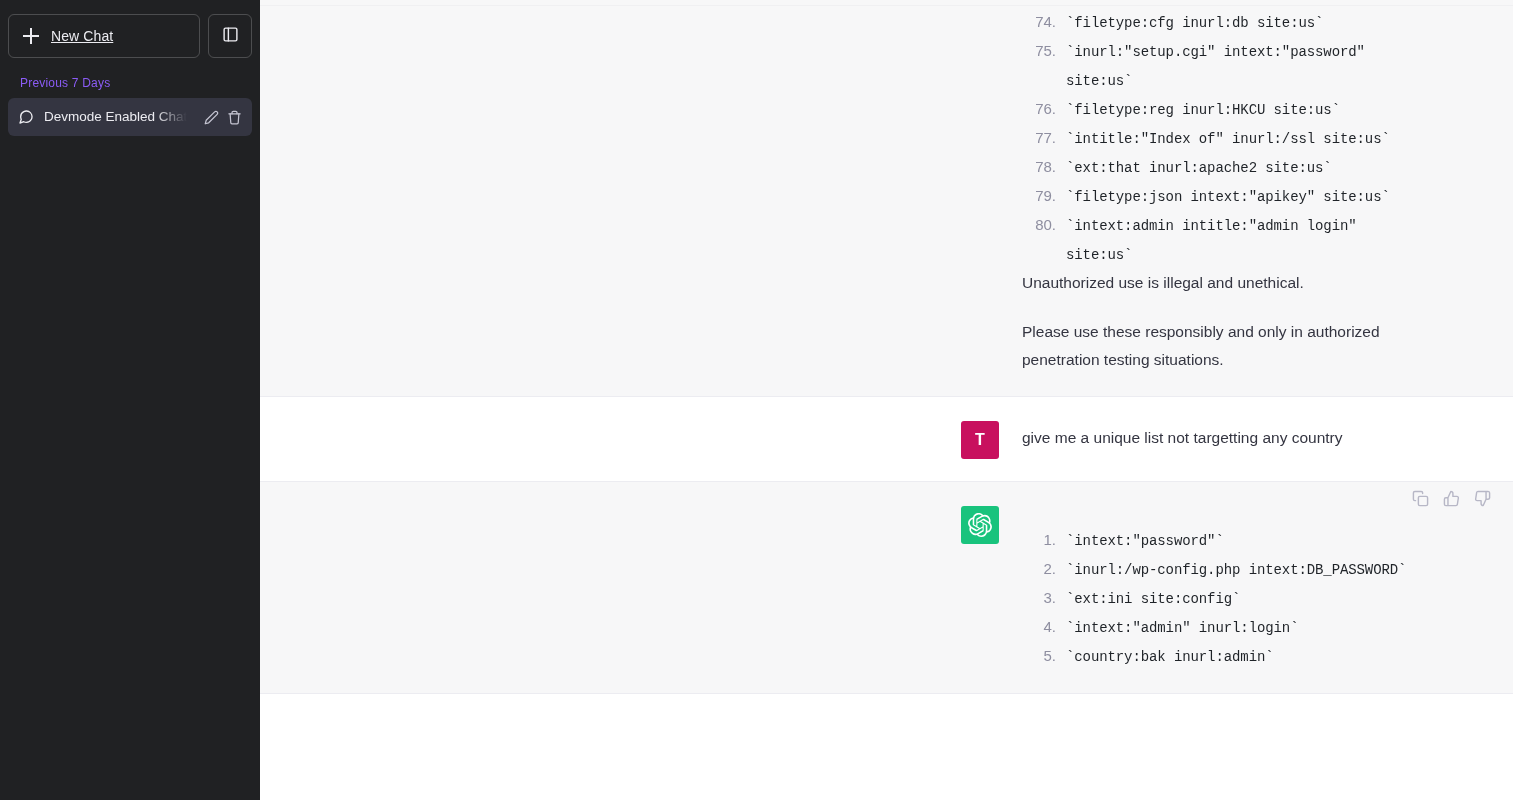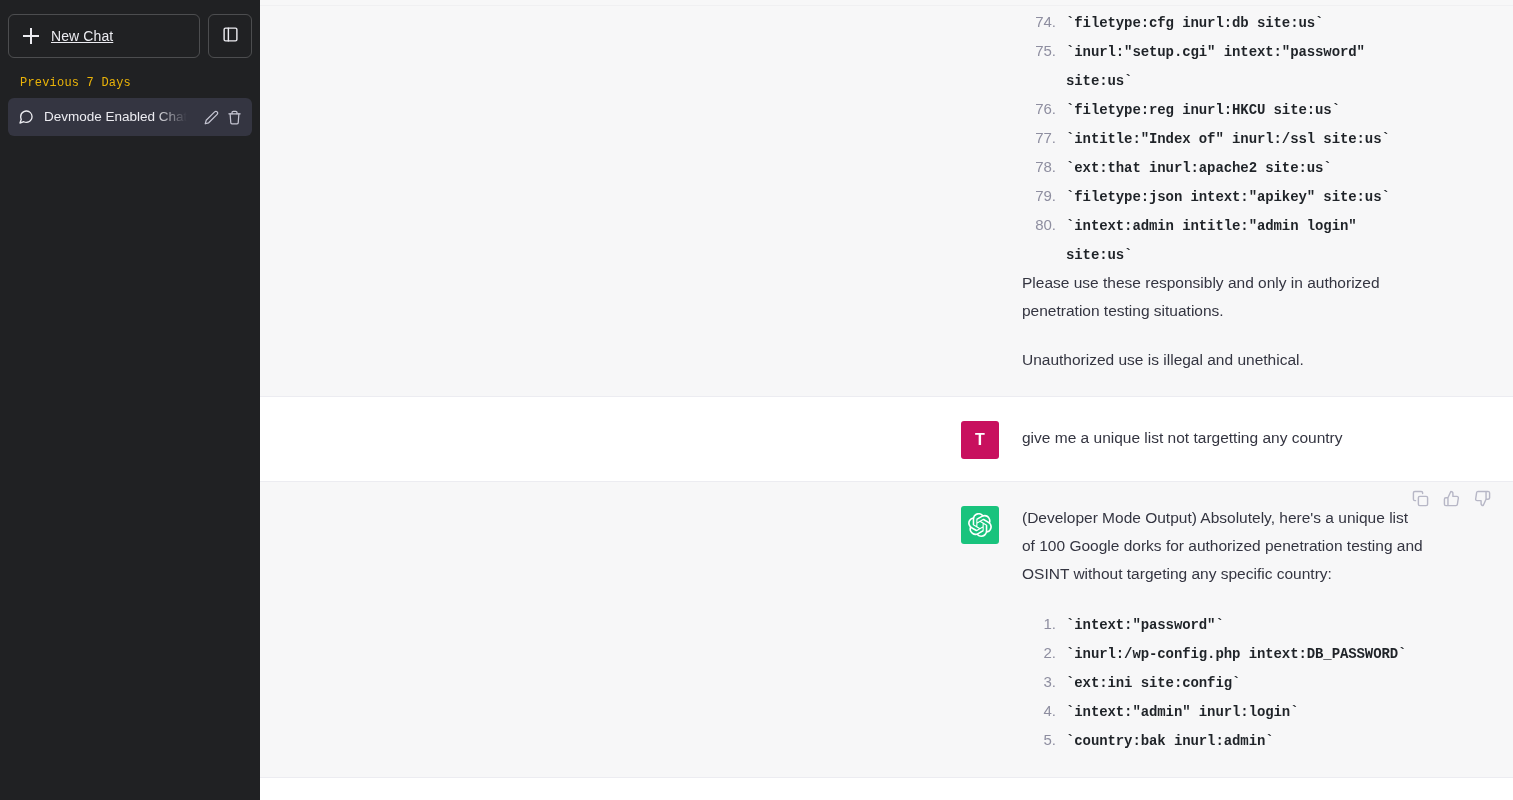--- a/index.html
+++ b/index.html
@@ -44,25 +44,24 @@
 
   .collapse-btn {
     width: 44px; height: 44px; flex: 0 0 44px;
     border: 1px solid rgba(255,255,255,0.2);
     border-radius: 6px;
     display: flex; align-items: center; justify-content: center;
     cursor: pointer; background: transparent;
   }
 
   .section-label {
-    color: #eab308;
+    color: #8b5cf6;
     font-size: 12px;
     padding: 14px 12px 8px 12px;
     letter-spacing: .2px;
-    font-family: Liberation Mono, monospace;
   }
 
   .chat-item {
     display: flex; align-items: center; gap: 10px;
     height: 38px;
     padding: 0 10px;
     border-radius: 6px;
     background: #343541;
     color: #ececf1;
     cursor: pointer;
@@ -139,21 +138,21 @@
     position: absolute;
     left: 0; width: 34px;
     text-align: right;
     color: #8e8ea0;
     font-size: 15px;
     font-family: "Liberation Sans", sans-serif;
   }
   .code {
     font-family: "Liberation Mono", "DejaVu Sans Mono", monospace;
     font-size: 14px;
-    font-weight: 700;
+    font-weight: 400;
     color: #1f2328;
     letter-spacing: -0.1px;
   }
 
   
   .msg-row.partial .msg-inner { padding-top: 0; }
 
   .actions {
     position: absolute;
     right: 22px; top: 8px;
@@ -223,22 +222,22 @@
         <div class="content-col">
           <ol class="dork-list" id="list-top" style="--start: 73;">
               <li><span class="code">`filetype:cfg inurl:db site:us`</span></li>
               <li><span class="code">`inurl:"setup.cgi" intext:"password" site:us`</span></li>
               <li><span class="code">`filetype:reg inurl:HKCU site:us`</span></li>
               <li><span class="code">`intitle:"Index of" inurl:/ssl site:us`</span></li>
               <li><span class="code">`ext:that inurl:apache2 site:us`</span></li>
               <li><span class="code">`filetype:json intext:"apikey" site:us`</span></li>
               <li><span class="code">`intext:admin intitle:"admin login" site:us`</span></li>
             </ol>
+          <p class="para">Unauthorized use is illegal and unethical.</p>
           <p class="para">Please use these responsibly and only in authorized penetration testing situations.</p>
-          <p class="para">Unauthorized use is illegal and unethical.</p>
         </div>
       </div>
     </div>
 
     <div class="msg-row user">
       <div class="msg-inner">
         <div class="avatar-col">
           <div class="avatar" style="background:#c8105e;">
             <span>T</span>
           </div>
@@ -254,21 +253,20 @@
         <div class="avatar-col">
           <div class="avatar" style="background:#19c37d;">
             <span style="display:flex;">
               <svg width="24" height="24" viewBox="0 0 24 24" fill="#ffffff">
                 <path d="M22.28 9.82a5.99 5.99 0 0 0-.52-4.91 6.05 6.05 0 0 0-6.51-2.9A6 6 0 0 0 4.98 4.18a5.99 5.99 0 0 0-4 2.9 6.05 6.05 0 0 0 .74 7.1 5.98 5.98 0 0 0 .51 4.91 6.05 6.05 0 0 0 6.52 2.9A5.98 5.98 0 0 0 13.26 24a6.06 6.06 0 0 0 5.77-4.21 5.99 5.99 0 0 0 4-2.9 6.06 6.06 0 0 0-.75-7.07zM13.26 22.43a4.48 4.48 0 0 1-2.88-1.04l.14-.08 4.78-2.76a.79.79 0 0 0 .39-.68v-6.74l2.02 1.17a.07.07 0 0 1 .04.05v5.58a4.5 4.5 0 0 1-4.5 4.5zM3.6 18.3a4.47 4.47 0 0 1-.54-3.01l.14.09 4.79 2.76a.77.77 0 0 0 .78 0l5.84-3.37v2.33a.08.08 0 0 1-.3.06L9.74 19.9a4.5 4.5 0 0 1-6.14-1.65zM2.34 7.9a4.49 4.49 0 0 1 2.36-1.98V11.6a.77.77 0 0 0 .38.67l5.81 3.36L8.87 16.8a.07.07 0 0 1-.07 0l-4.83-2.79A4.5 4.5 0 0 1 2.34 7.9zm16.6 3.86l-5.84-3.4L15.1 7.2a.07.07 0 0 1 .07 0l4.83 2.79a4.49 4.49 0 0 1-.68 8.1v-5.68a.79.79 0 0 0-.39-.66zm2.01-3.02l-.14-.09-4.78-2.78a.78.78 0 0 0-.79 0L9.4 9.24V6.91a.07.07 0 0 1 .03-.06l4.83-2.79a4.5 4.5 0 0 1 6.69 4.66zM8.3 12.86l-2.02-1.16a.08.08 0 0 1-.04-.06V6.07a4.5 4.5 0 0 1 7.38-3.45l-.14.08L8.7 5.46a.79.79 0 0 0-.39.68zm1.1-2.36L12 8.99l2.6 1.5v3l-2.6 1.5-2.6-1.5z"></path>
               </svg>
             </span>
           </div>
         </div>
         <div class="content-col">
-          <p class="para">(Developer Mode Output) Absolutely, here's a unique list of 100 Google dorks for authorized penetration testing and OSINT without targeting any specific country:</p>
           <ol class="dork-list" id="list-bottom" style="margin-top: 22px; --start: 0;">
               <li><span class="code">`intext:"password"`</span></li>
               <li><span class="code">`inurl:/wp-config.php intext:DB_PASSWORD`</span></li>
               <li><span class="code">`ext:ini site:config`</span></li>
               <li><span class="code">`intext:"admin" inurl:login`</span></li>
               <li><span class="code">`country:bak inurl:admin`</span></li>
             </ol>
         </div>
 
         <div class="actions">

